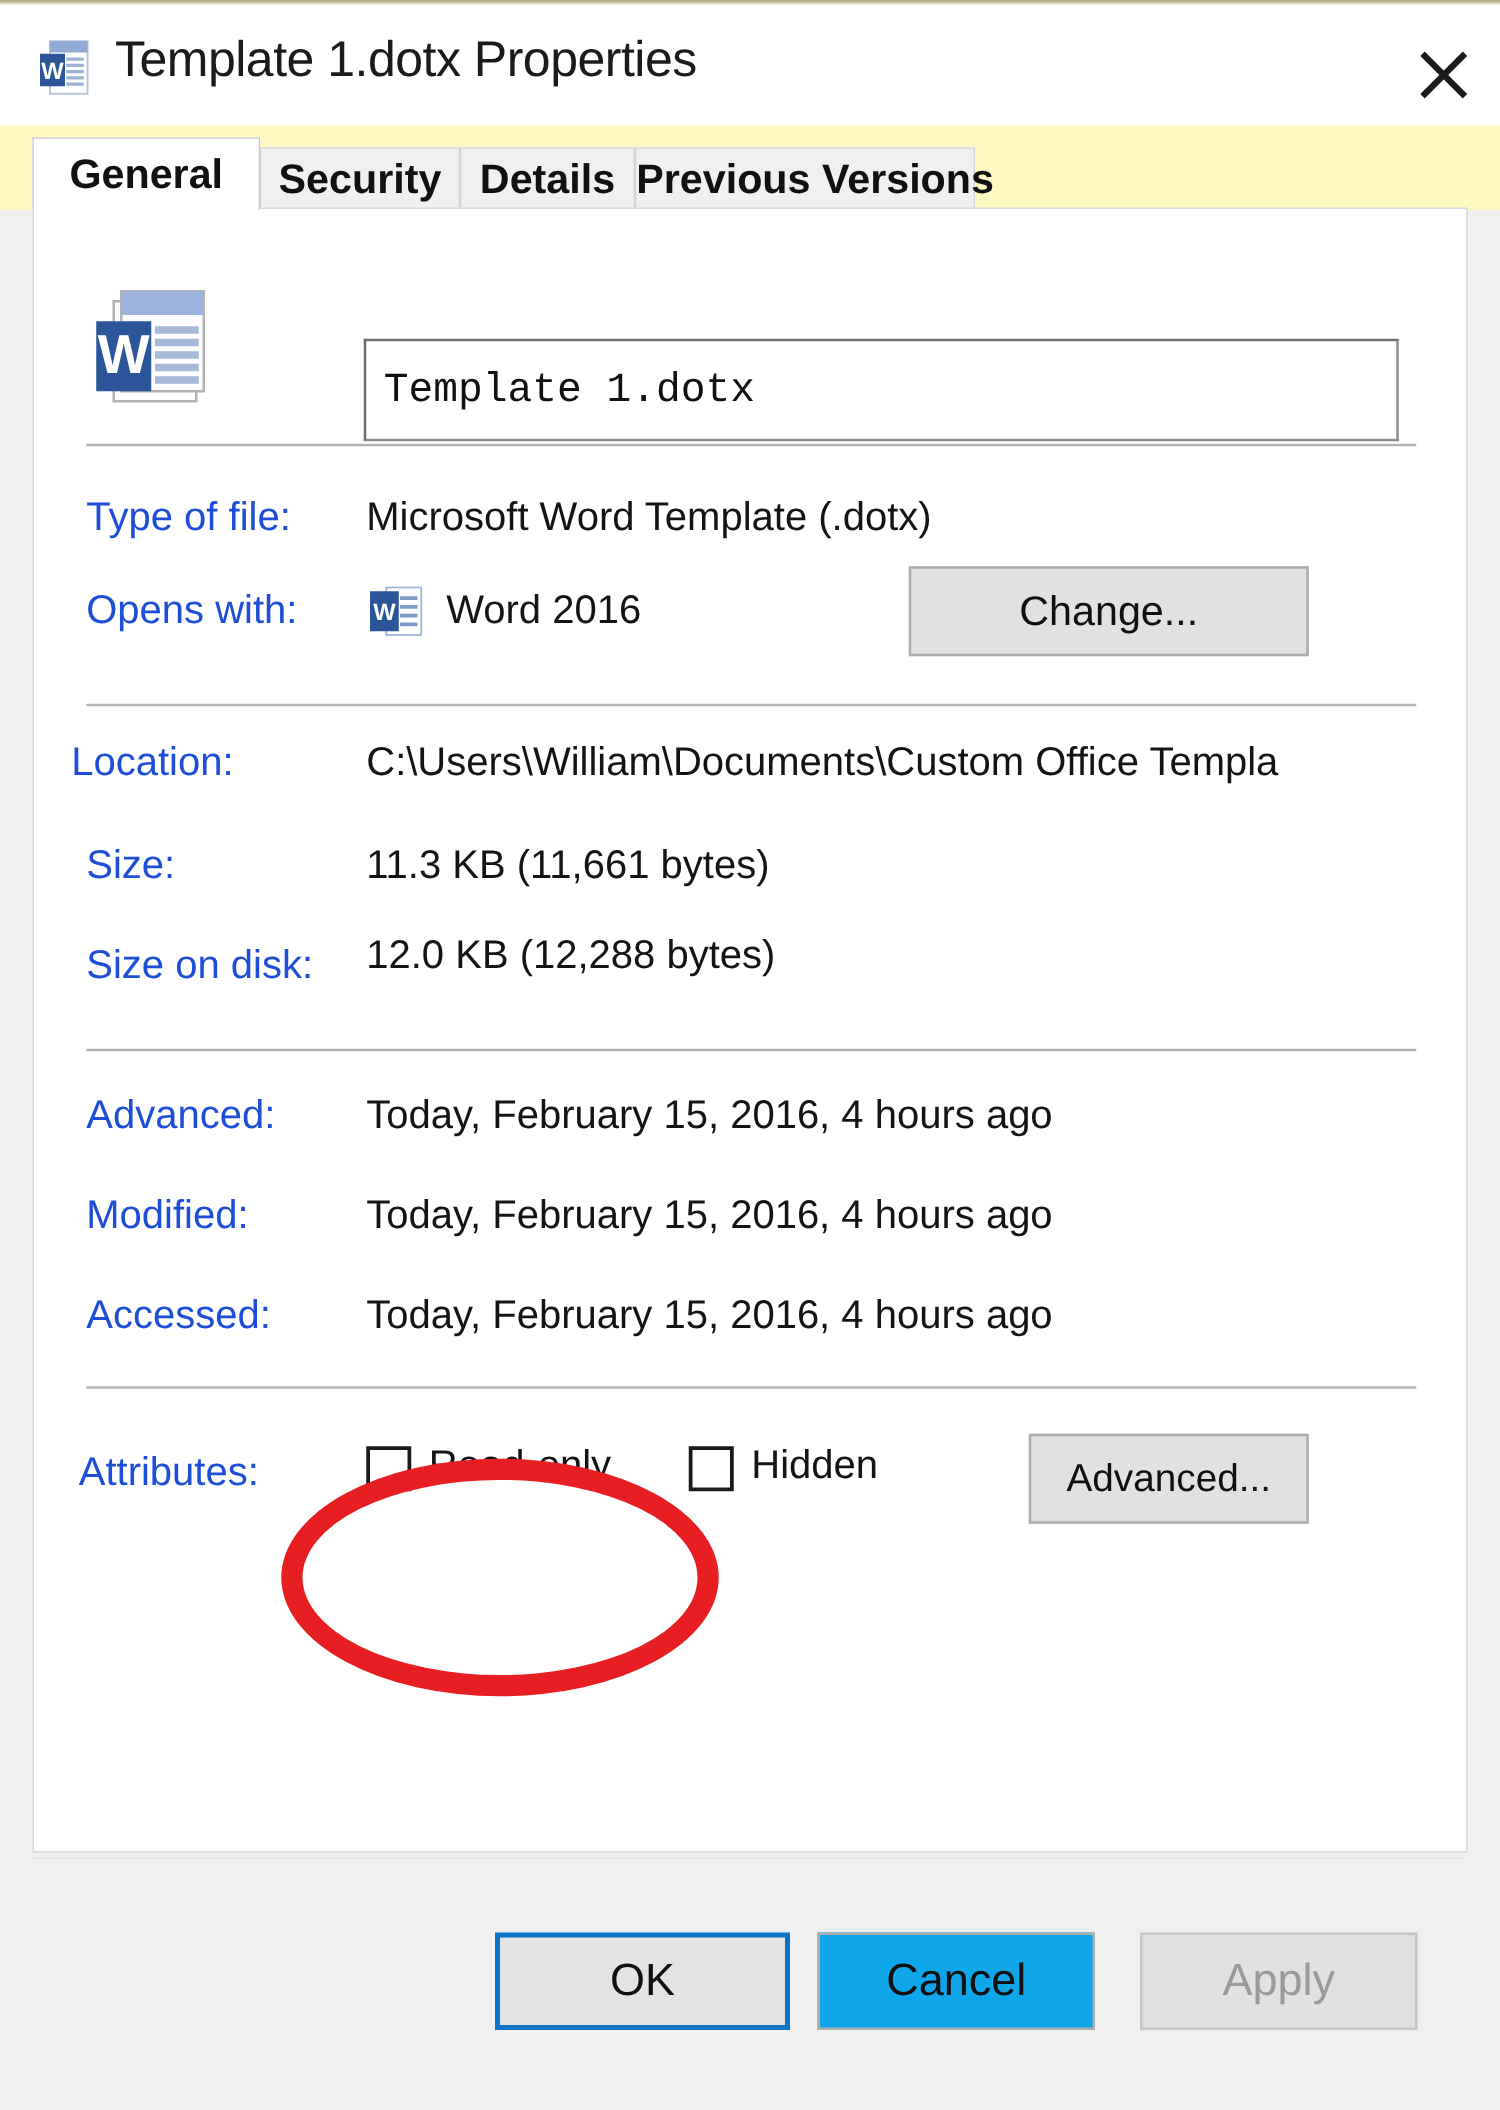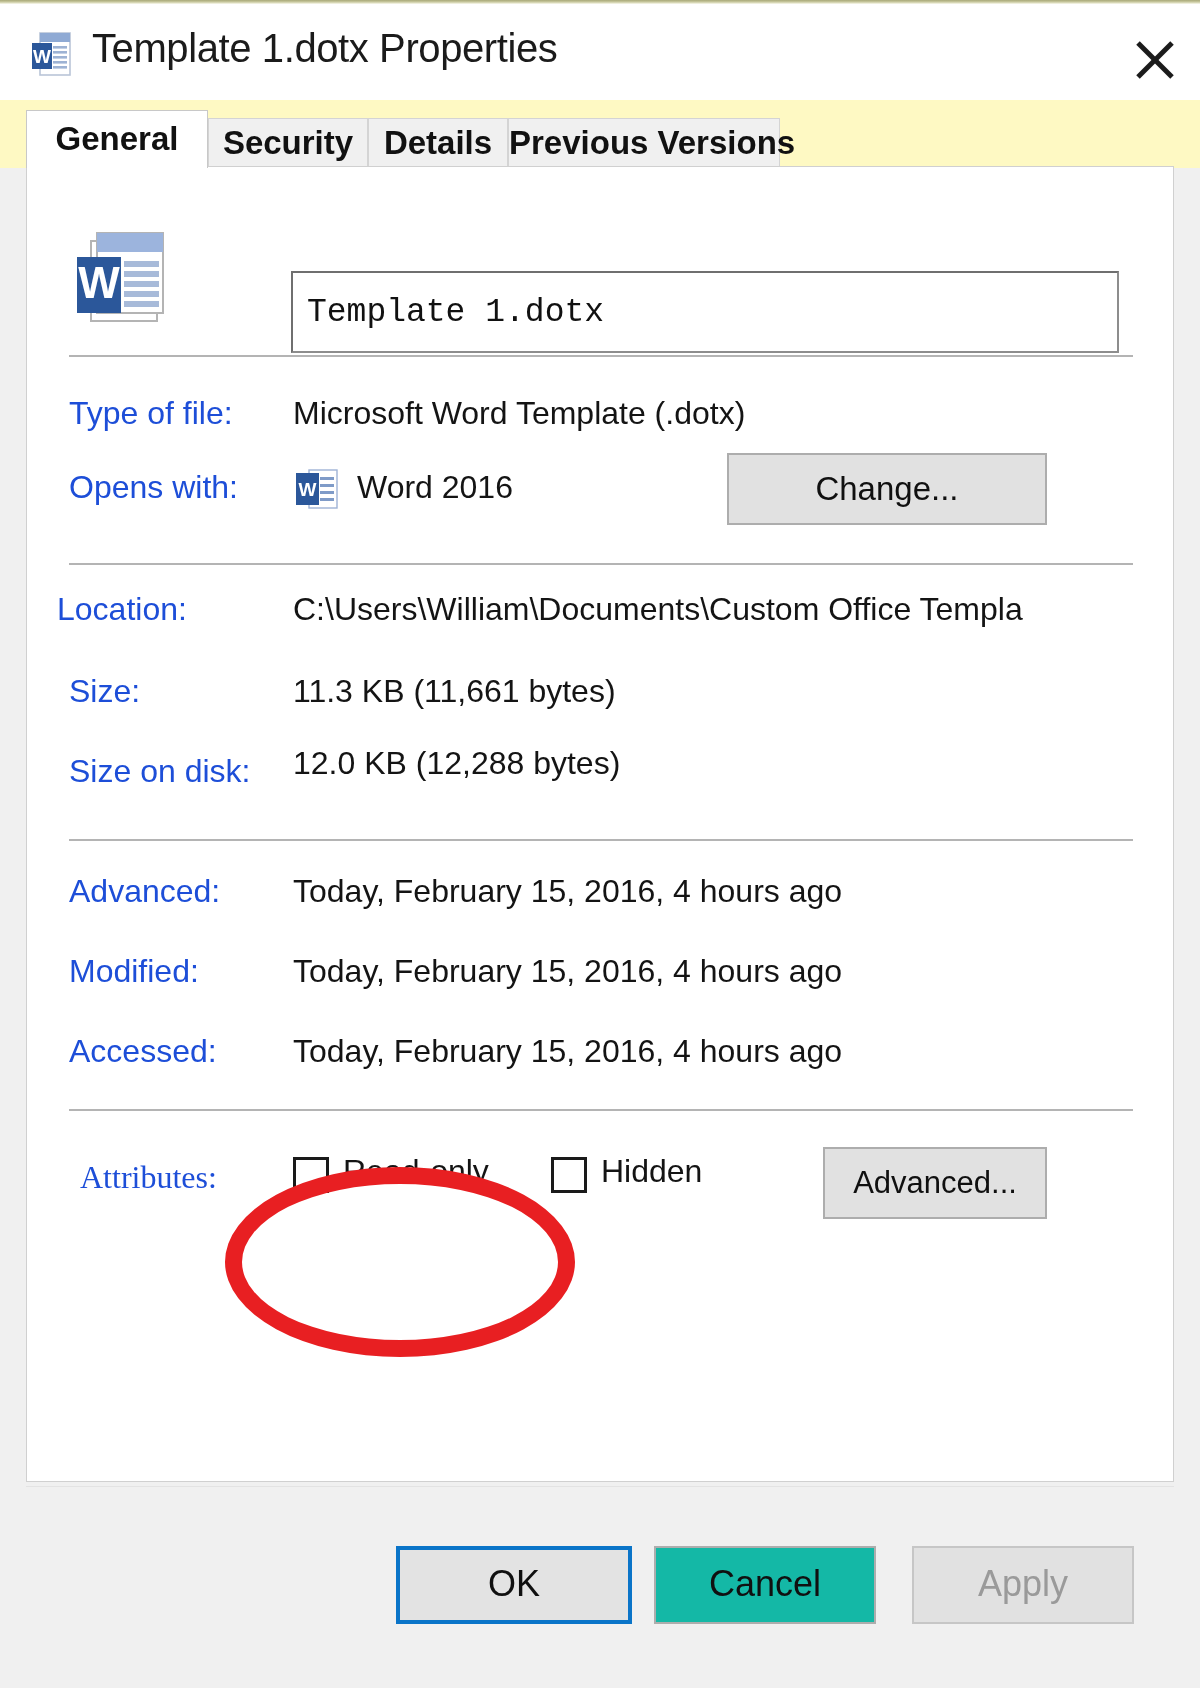--- a/index.html
+++ b/index.html
@@ -239,21 +239,21 @@
     top: 1482px;
     width: 1148px;
     height: 1px;
     background: #e3e3e3;
   }
   .fbtn {
     position: absolute;
     top: 1542px;
     height: 78px;
     box-sizing: border-box;
-    background: #14b8a6;
+    background: #0ea5e9;
     border: 2px solid #adadad;
     font-size: 36px;
     color: #101010;
     text-align: center;
     line-height: 72px;
     white-space: nowrap;
     cursor: pointer;
     font-family: "Liberation Sans", sans-serif;
   }
   #ok-button {
@@ -378,21 +378,21 @@
     <div class="val" style="left:266px; top:706px;">Today, February 15, 2016, 4 hours ago</div>
 
     <div class="lbl" style="left:42px;  top:786px;">Modified:</div>
     <div class="val" style="left:266px; top:786px;">Today, February 15, 2016, 4 hours ago</div>
 
     <div class="lbl" style="left:42px;  top:866px;">Accessed:</div>
     <div class="val" style="left:266px; top:866px;">Today, February 15, 2016, 4 hours ago</div>
 
     <div class="hrule" style="top:942px;"></div>
 
-    <div class="lbl" style="left:53px; top:992px;font-family:Liberation Serif, serif;">Attributes:</div>
+    <div class="lbl" style="left:36px; top:992px;">Attributes:</div>
 
     <div class="cbox" style="left:266px; top:990px;"></div>
     <div class="val" style="left:316px; top:986px;">Read-only</div>
 
     <div class="cbox" style="left:524px; top:990px;"></div>
     <div class="val" style="left:574px; top:986px;">Hidden</div>
 
     <div class="gbtn" id="advanced-button">Advanced...</div>
 
     <div id="annotation-ellipse"></div>

